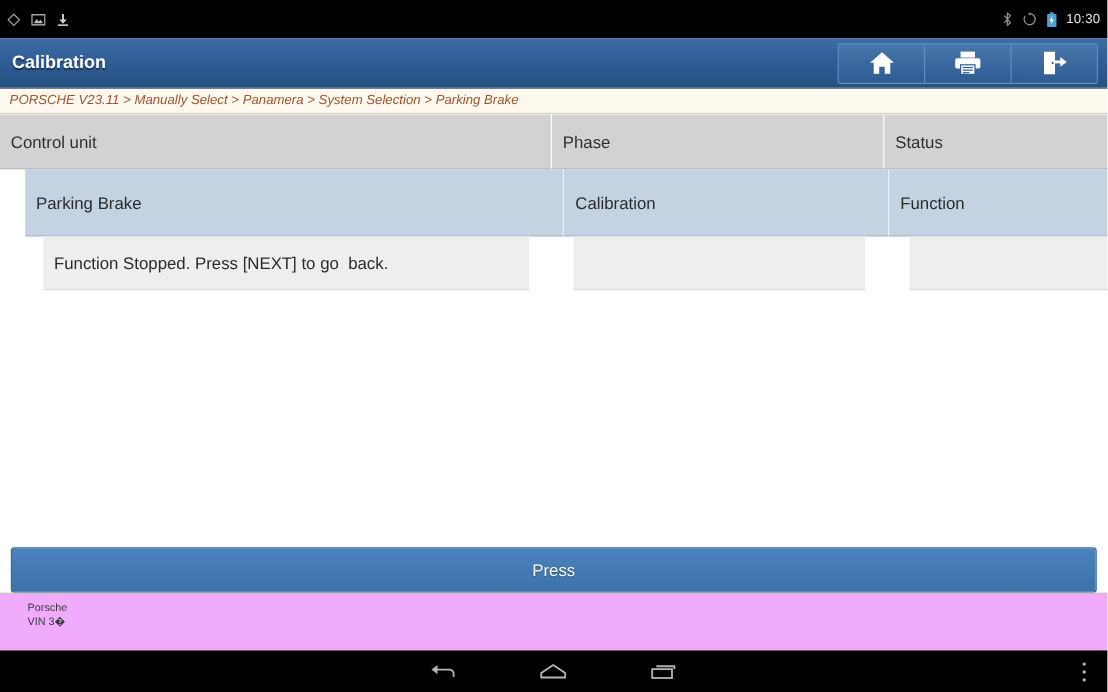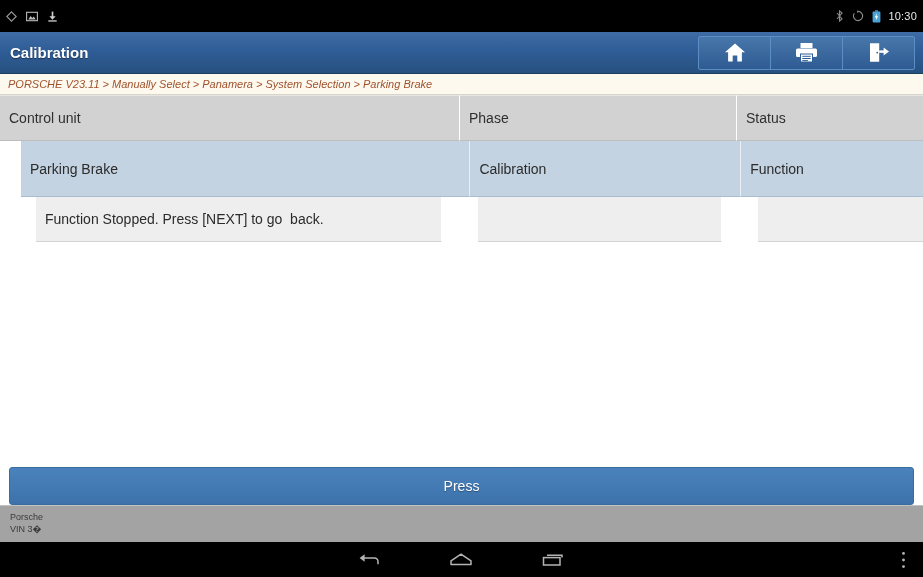--- a/index.html
+++ b/index.html
@@ -182,24 +182,24 @@
   }
   .next-label {
     color: #ffffff;
     font-size: 14px;
     text-shadow: 0 1px 1px rgba(0,0,0,0.35);
   }
 
   
   .footer {
     flex: none;
-    height: 37px;
-    background: #a3a3a3;
+    height: 48px;
+    background: #f0abfc;
     border-top: 1px solid #c2c2c2;
-    padding: 5px 0 0 10px;
+    padding: 5px 0 0 23px;
     box-sizing: border-box;
   }
   .footer-line {
     font-size: 9px;
     color: #3a3a3a;
     line-height: 12px;
     white-space: pre;
   }
 
   

